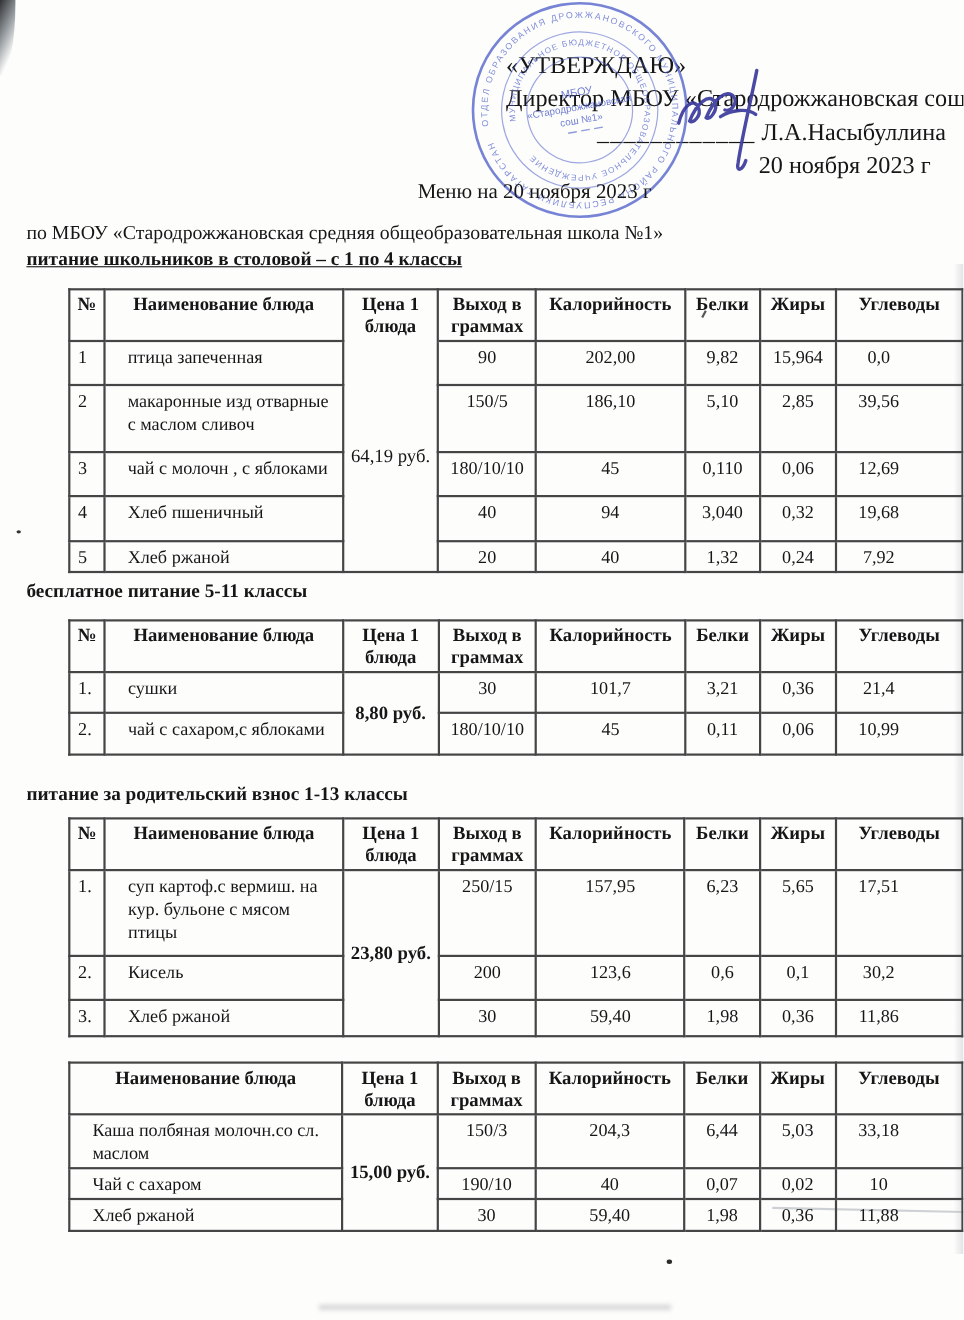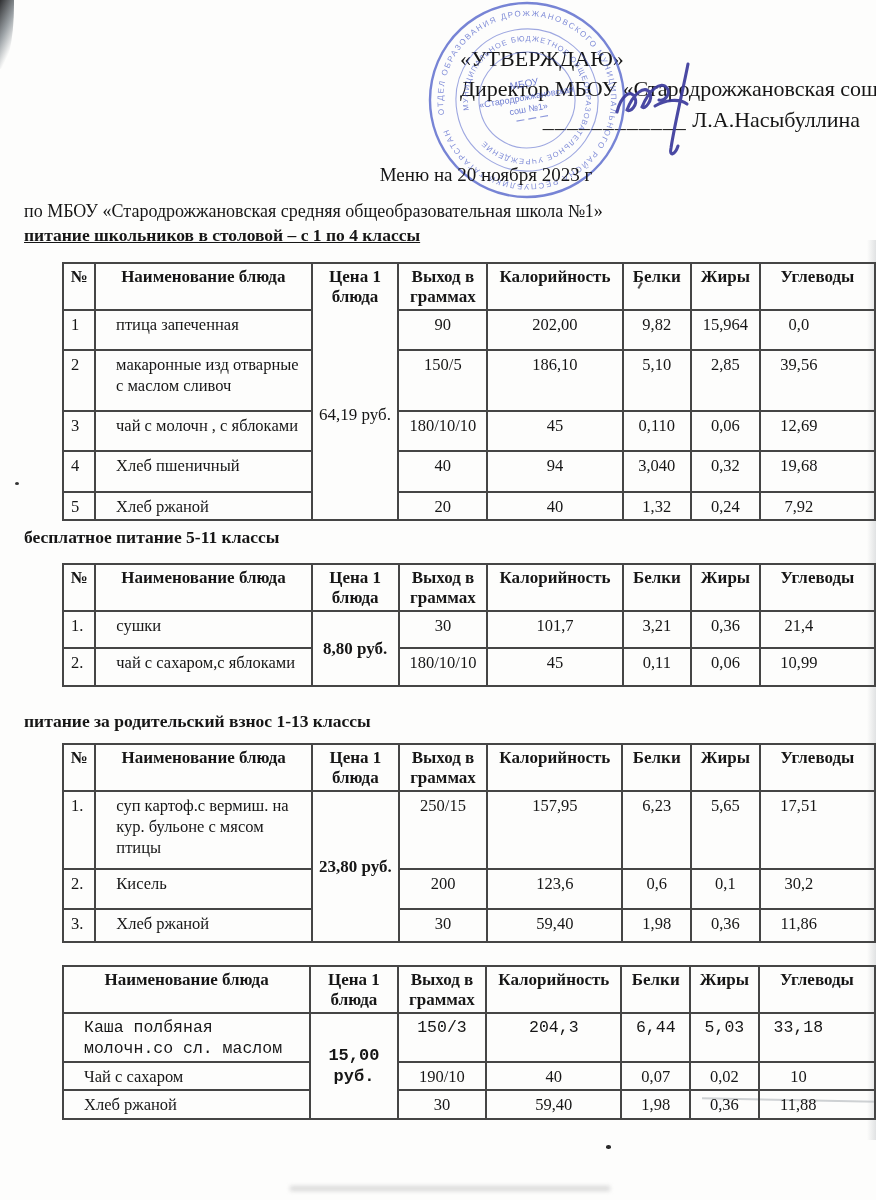--- a/index.html
+++ b/index.html
@@ -41,21 +41,21 @@
   .t0 tbody tr:nth-child(4){height:41px;}
   .t0 tbody tr:nth-child(5){height:24px;}
   .t1 thead tr{height:45px;}
   .t1 tbody tr:nth-child(1){height:37px;}
   .t1 tbody tr:nth-child(2){height:38px;}
   .t2 thead tr{height:43px;}
   .t2 tbody tr:nth-child(1){height:78px;}
   .t2 tbody tr:nth-child(2){height:40px;}
   .t2 tbody tr:nth-child(3){height:33px;}
   .t3 thead tr{height:39px;}
-  .t3 tbody tr:nth-child(1){height:43px;font-family:Liberation Mono, monospace;}
+  .t3 tbody tr:nth-child(1){height:43px;}
   .t3 tbody tr:nth-child(2){height:20px;}
   .t3 tbody tr:nth-child(3){height:18px;}
   
   .stamp{left:412px;top:-5px;pointer-events:none;opacity:.88;}
   .sig{left:595px;top:60px;pointer-events:none;}
   
   .corner-fold{left:-2px;top:-3px;width:16px;height:72px;
     background:linear-gradient(115deg,#1d1d1f 0%,#9aa0a4 45%,rgba(255,255,255,0) 75%);
     border-bottom-right-radius:90%;}
   .edge-band{right:0;top:240px;width:9px;height:900px;
@@ -76,20 +76,21 @@
   <div class="abs speck1"></div>
   <div class="abs speck2"></div>
   <div class="abs speck3"></div>
   <div class="abs faint-line"></div>
   <div class="abs bottom-smudge"></div>
 
   <div class="abs approval">
     <div>«УТВЕРЖДАЮ»</div>
     <div>Директор МБОУ «Стародрожжановская сош №1»:</div>
     <div class="appr-right"><span class="sign-blank">____________</span> <span>Л.А.Насыбуллина</span></div>
+    <div class="appr-date">20 ноября 2023 г</div>
   </div>
 
   <svg class="abs stamp" width="230" height="220" viewBox="0 0 230 220">
     <defs>
       <path id="ring-outer" d="M 31,105 a 84,84 0 1,1 168,0 a 84,84 0 1,1 -168,0"></path>
       <path id="ring-inner" d="M 56,105 a 59,59 0 1,1 118,0 a 59,59 0 1,1 -118,0"></path>
     </defs>
     <g transform="rotate(-10 115 105)">
       <circle cx="115" cy="105" r="97" fill="none" stroke="#4a5cc8" stroke-width="2.4" opacity="0.85"></circle>
       <circle cx="115" cy="105" r="71" fill="none" stroke="#4a5cc8" stroke-width="1.1" opacity="0.6"></circle>

